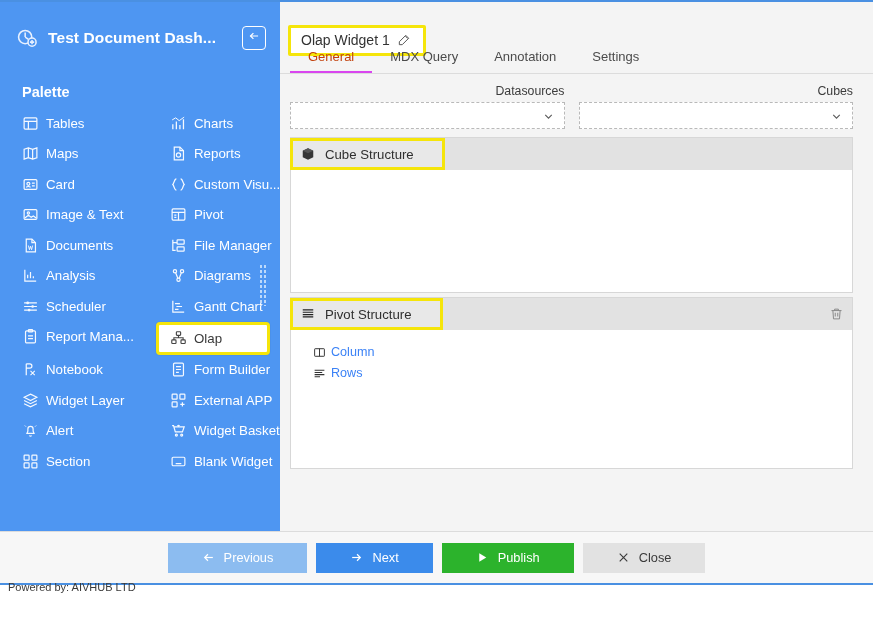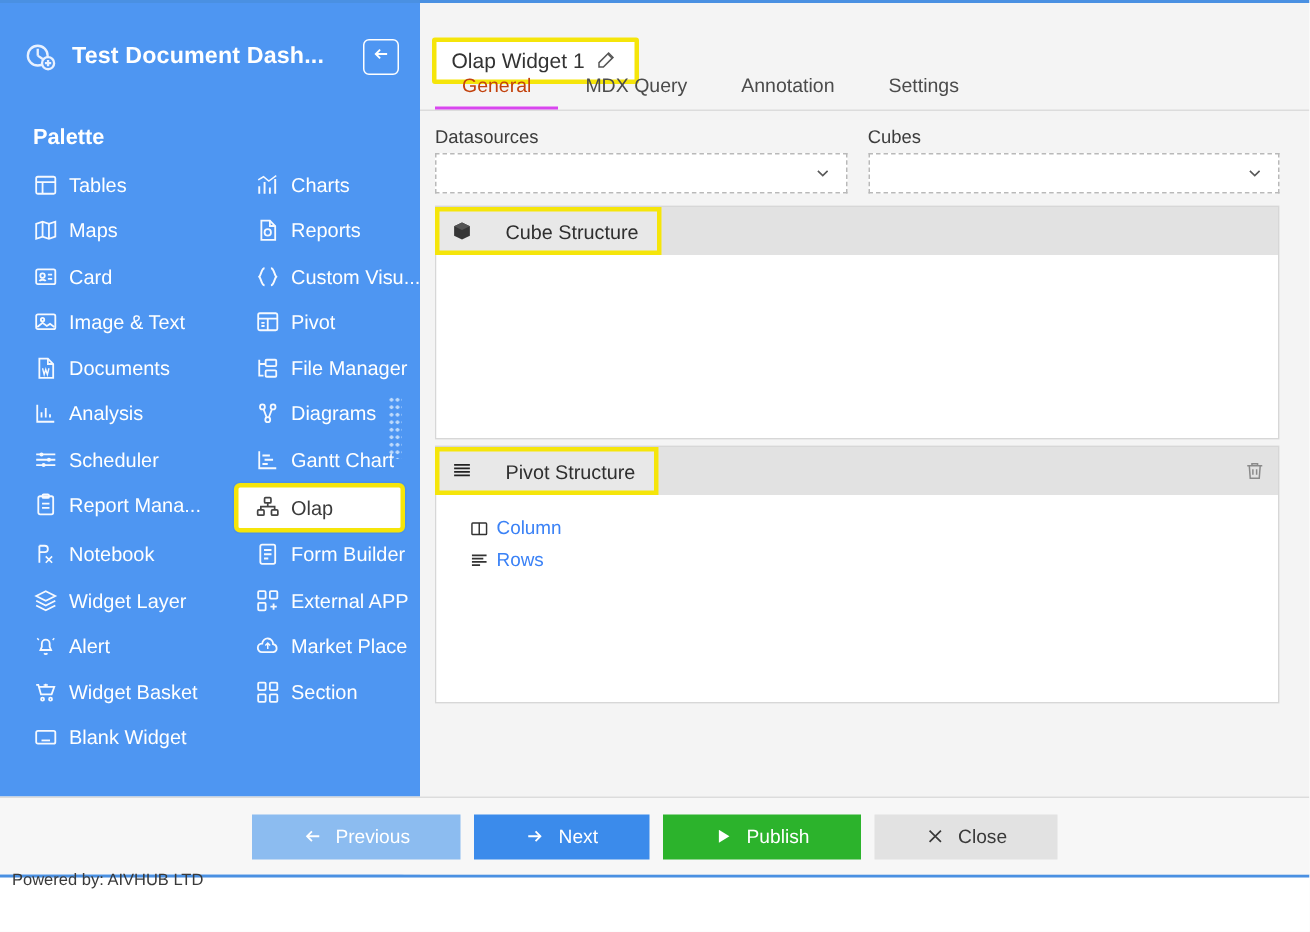--- a/index.html
+++ b/index.html
@@ -95,40 +95,40 @@
     font-size: 13px; color: #4b4b4b; cursor: pointer;
     padding: 0 18px 7px 18px; border-bottom: 2px solid transparent;
     white-space: nowrap;
   }
   .tab.active { color: #c2410c; border-bottom: 2px solid #d946ef; }
 
   .fields {
     display: flex; gap: 14px; padding: 10px 20px 8px 10px;
   }
   .field { flex: 1 1 0; }
-  .field-label { font-size: 12.3px; color: #3c3c3c; margin-bottom: 4px; }
+  .field-label { font-size: 12.3px; color: #3c3c3c; margin-bottom: 4px; text-align: right; }
   .select {
     height: 27px; background: #ffffff;
     border: 1px dashed #b9b9b9;
     display: flex; align-items: center; justify-content: flex-end;
     padding-right: 9px; cursor: pointer;
   }
   .select .chev { width: 13px; height: 13px; color: #5a5a5a; }
 
   .panel { margin: 0 20px 0 10px; border: 1px solid #d7d7d7; background: #ffffff; }
   .panel-head {
     height: 32px; background: #e2e2e2;
     display: flex; align-items: center; justify-content: space-between;
     padding: 0 8px 0 0;
   }
   .panel-head-label {
-    display: inline-flex; align-items: center; gap: 22px;
+    display: inline-flex; align-items: center; gap: 10px;
     font-size: 13.2px; color: #2f2f2f;
     border: 3px solid #f5e50a; background: #e8e8e8;
-    height: 32px; padding: 0 12px 0 8px; margin-left: -1px;
+    height: 32px; padding: 0 28px 0 8px; margin-left: -1px;
   }
   .panel-head-label .ph-ico { width: 14px; height: 14px; flex: 0 0 14px; color: #222; }
   .trash { width: 15px; height: 16px; color: #8a8a8a; cursor: pointer; }
   .panel-body { background: #ffffff; }
   #cube-body { height: 122px; }
   #pivot-body { height: 138px; padding: 8px 0 0 22px; }
   .tree-row {
     display: flex; align-items: flex-end; gap: 5px;
     font-size: 12.6px; color: #3b82f6; height: 21px; cursor: pointer;
   }
@@ -363,27 +363,20 @@
         </div>
         <div class="pal-item">
           <span class="pi-ico"><svg viewBox="0 0 24 24" width="17" height="17" fill="none" stroke="currentColor" stroke-width="1.7">
                 <path d="M7 16h10l-1.3-3V10a3.7 3.7 0 00-7.4 0v3z"></path>
                 <path d="M10.5 19a1.8 1.8 0 003 0"></path>
                 <path d="M4 5l1.5 1.5M20 5l-1.5 1.5" stroke-width="1.4"></path>
               </svg></span>
           <span>Alert</span>
         </div>
 
-        <div class="pal-item">
-          <span class="pi-ico"><svg viewBox="0 0 24 24" width="17" height="17" fill="none" stroke="currentColor" stroke-width="1.7">
-                <path d="M6.5 18a4 4 0 01.3-8A5 5 0 0117 10.5a3.8 3.8 0 01.3 7.5z"></path>
-                <path d="M12 15V9.5M9.7 11.8L12 9.5l2.3 2.3" stroke-width="1.4"></path>
-              </svg></span>
-          <span>Market Place</span>
-        </div>
         <div class="pal-item">
           <span class="pi-ico"><svg viewBox="0 0 24 24" width="17" height="17" fill="none" stroke="currentColor" stroke-width="1.7">
                 <path d="M3 5h2l2.5 9h10L20 7H6"></path>
                 <circle cx="9" cy="18.5" r="1.4"></circle>
                 <circle cx="16.5" cy="18.5" r="1.4"></circle>
                 <path d="M12 4v3M10 5.2h4" stroke-width="1.3"></path>
               </svg></span>
           <span>Widget Basket</span>
         </div>
 

